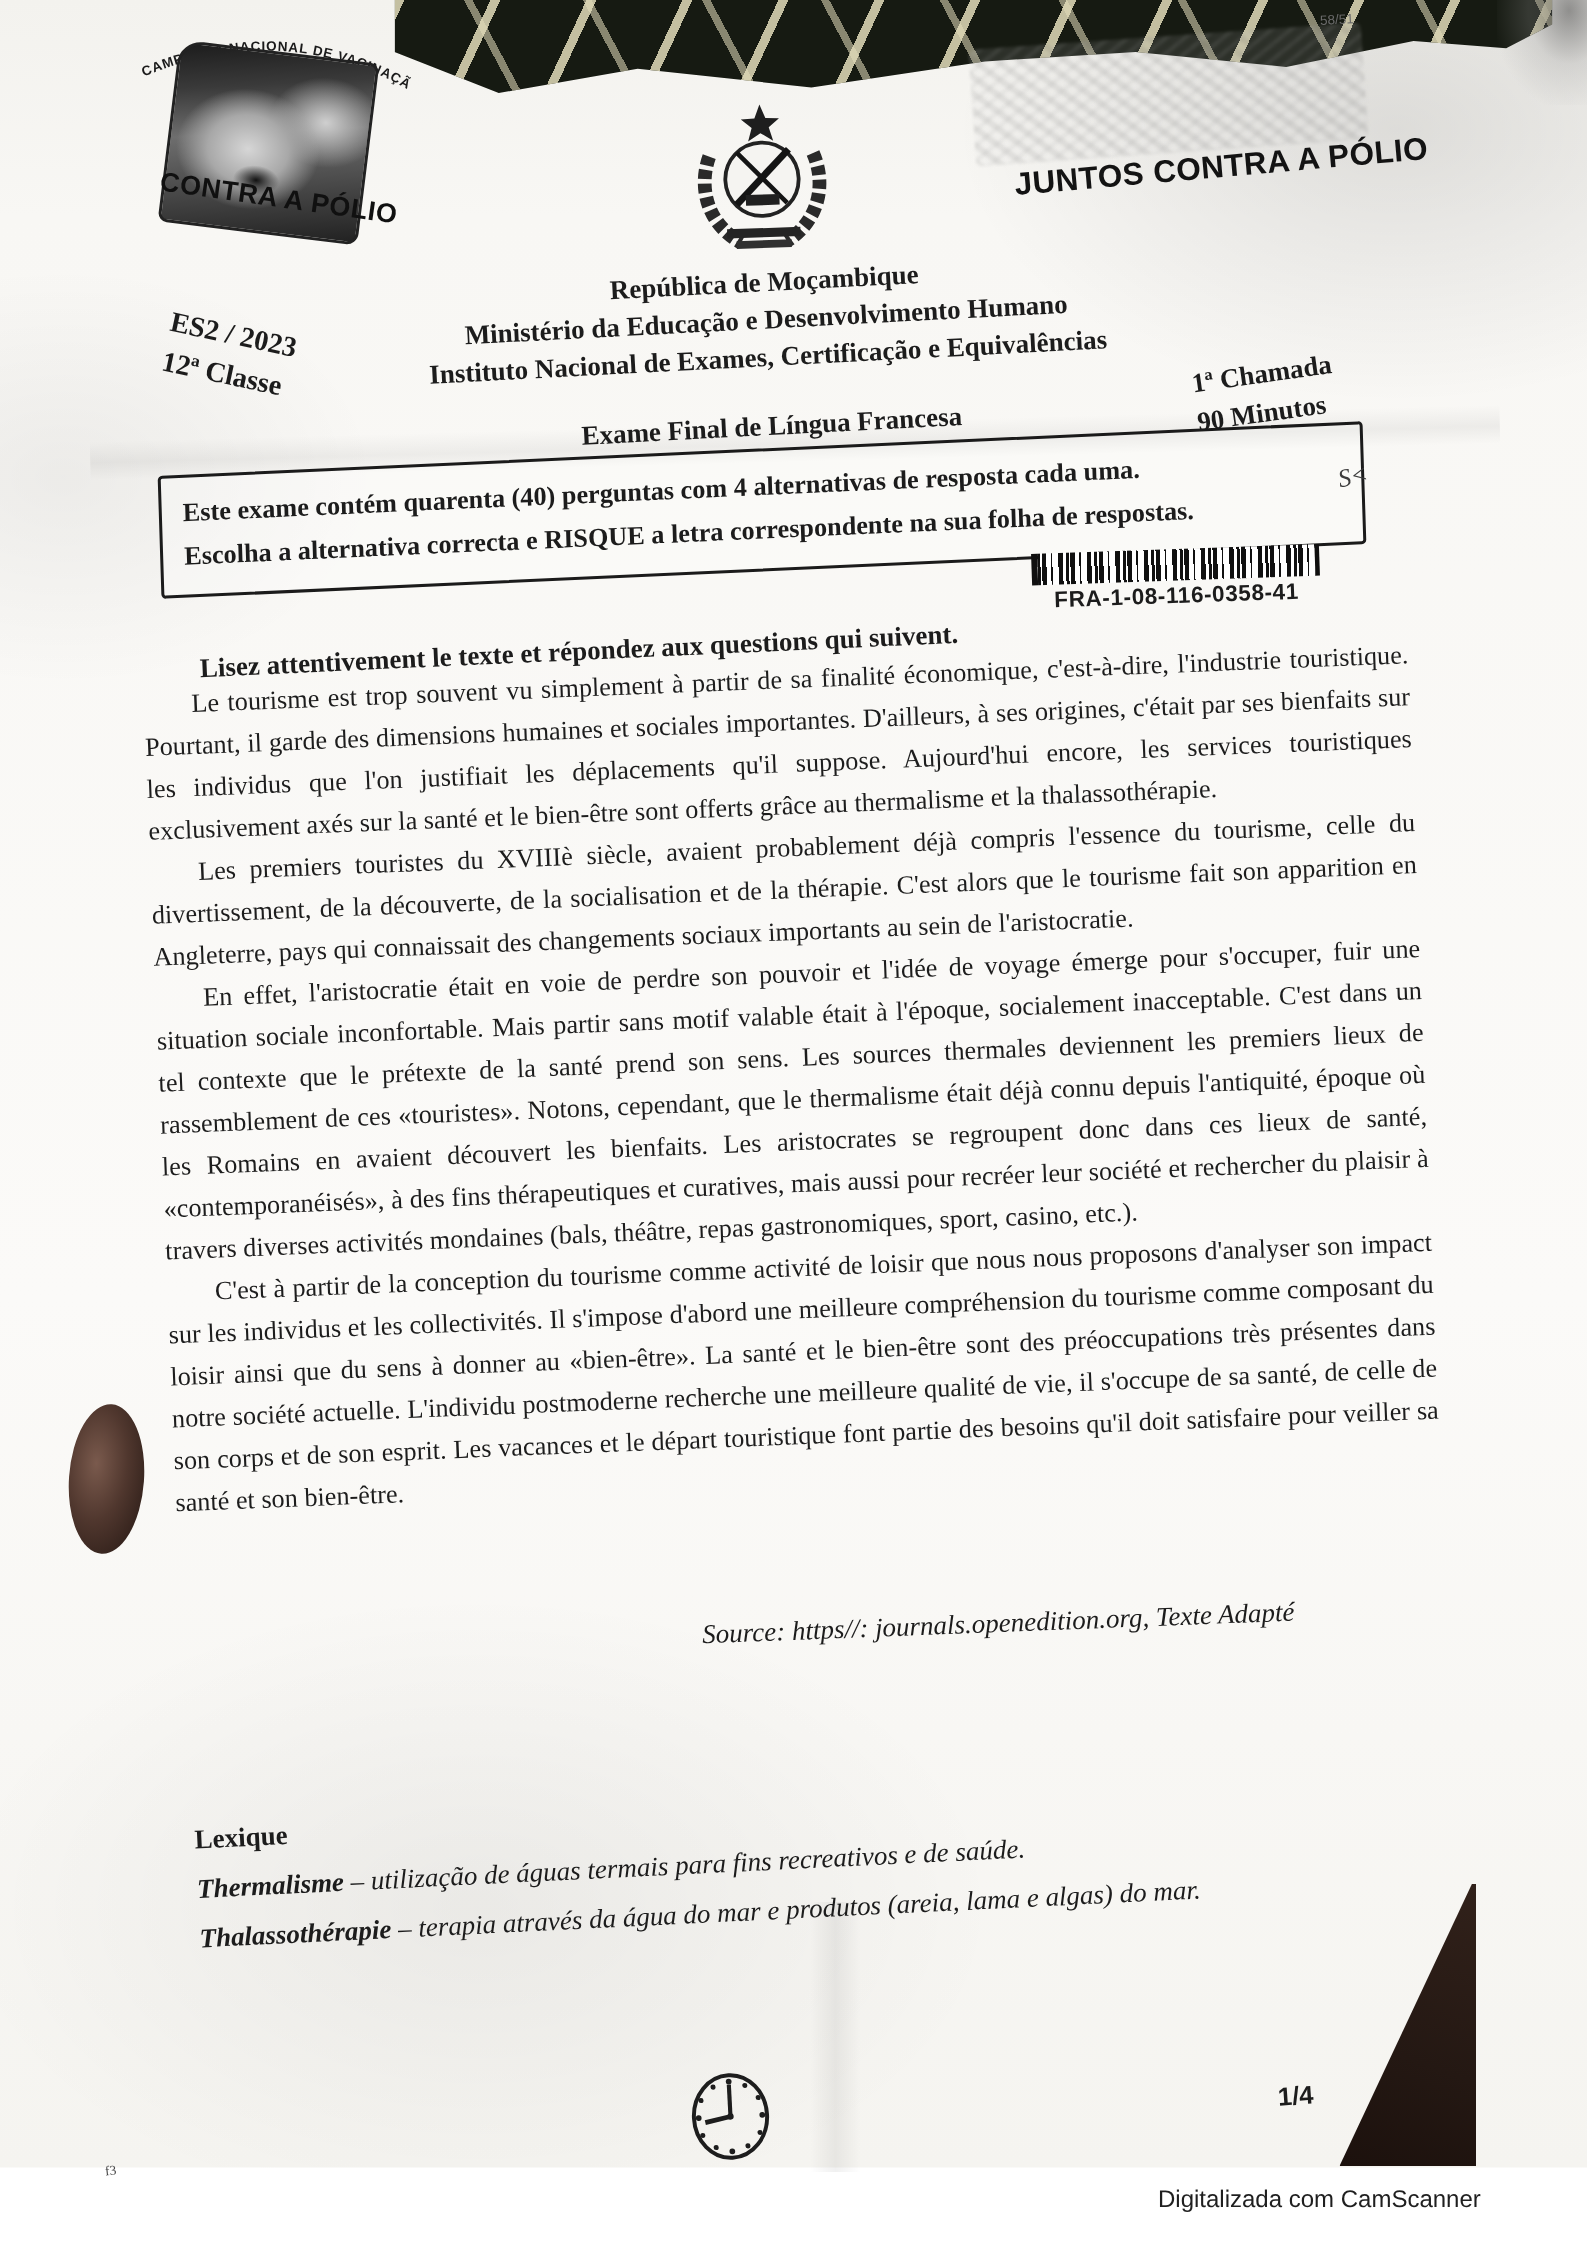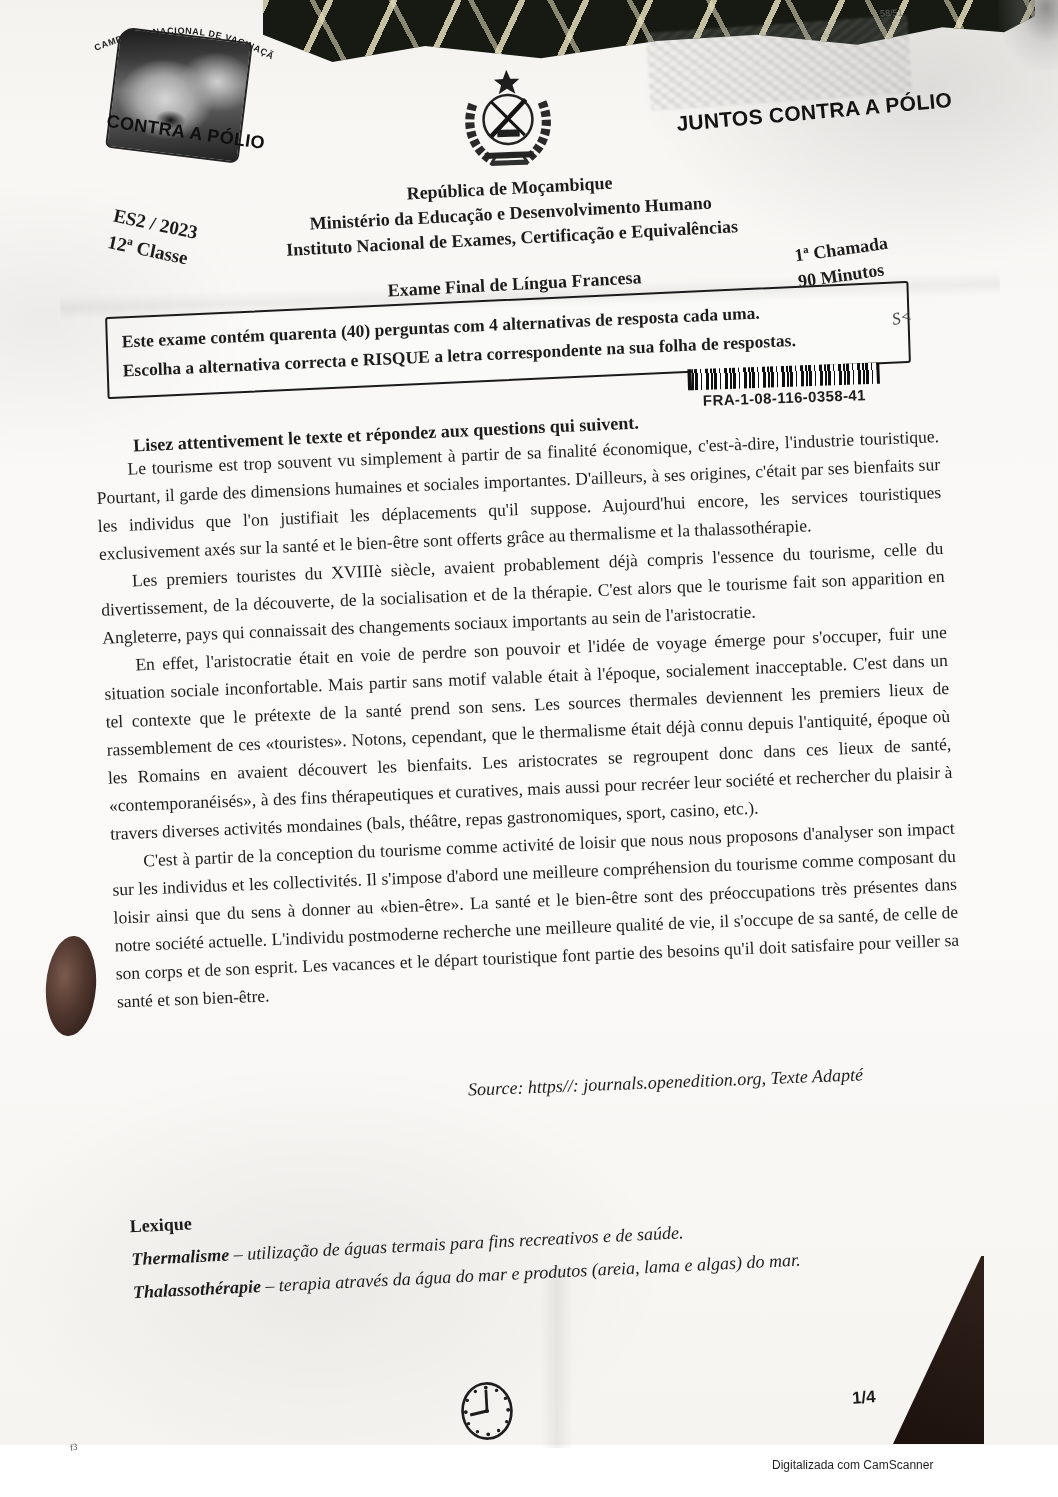--- a/index.html
+++ b/index.html
@@ -124,21 +124,21 @@
   .crease-v{
     position:absolute;left:540px;top:1268px;width:34px;height:180px;
     background:linear-gradient(90deg,rgba(0,0,0,0) 0%,rgba(0,0,0,0.06) 50%,rgba(0,0,0,0) 100%);
   }
   .crease-h{
     position:absolute;left:60px;top:282px;width:940px;height:26px;transform:rotate(-1.5deg);
     background:linear-gradient(180deg,rgba(0,0,0,0) 0%,rgba(0,0,0,0.05) 55%,rgba(0,0,0,0) 100%);
   }
   .scan-note{
     position:absolute;left:772px;top:1458px;
-    font-family:"Liberation Sans",sans-serif;font-size:12px;color:#1f1f1f;
+    font-family:"Liberation Sans",sans-serif;font-size:16px;color:#1f1f1f;
   }
 </style>
 </head>
 <body>
 
 <div id="canvas">
   <div id="paper"></div>
 
   <div class="cloth"></div>
   <div class="corner-shadow"></div>

